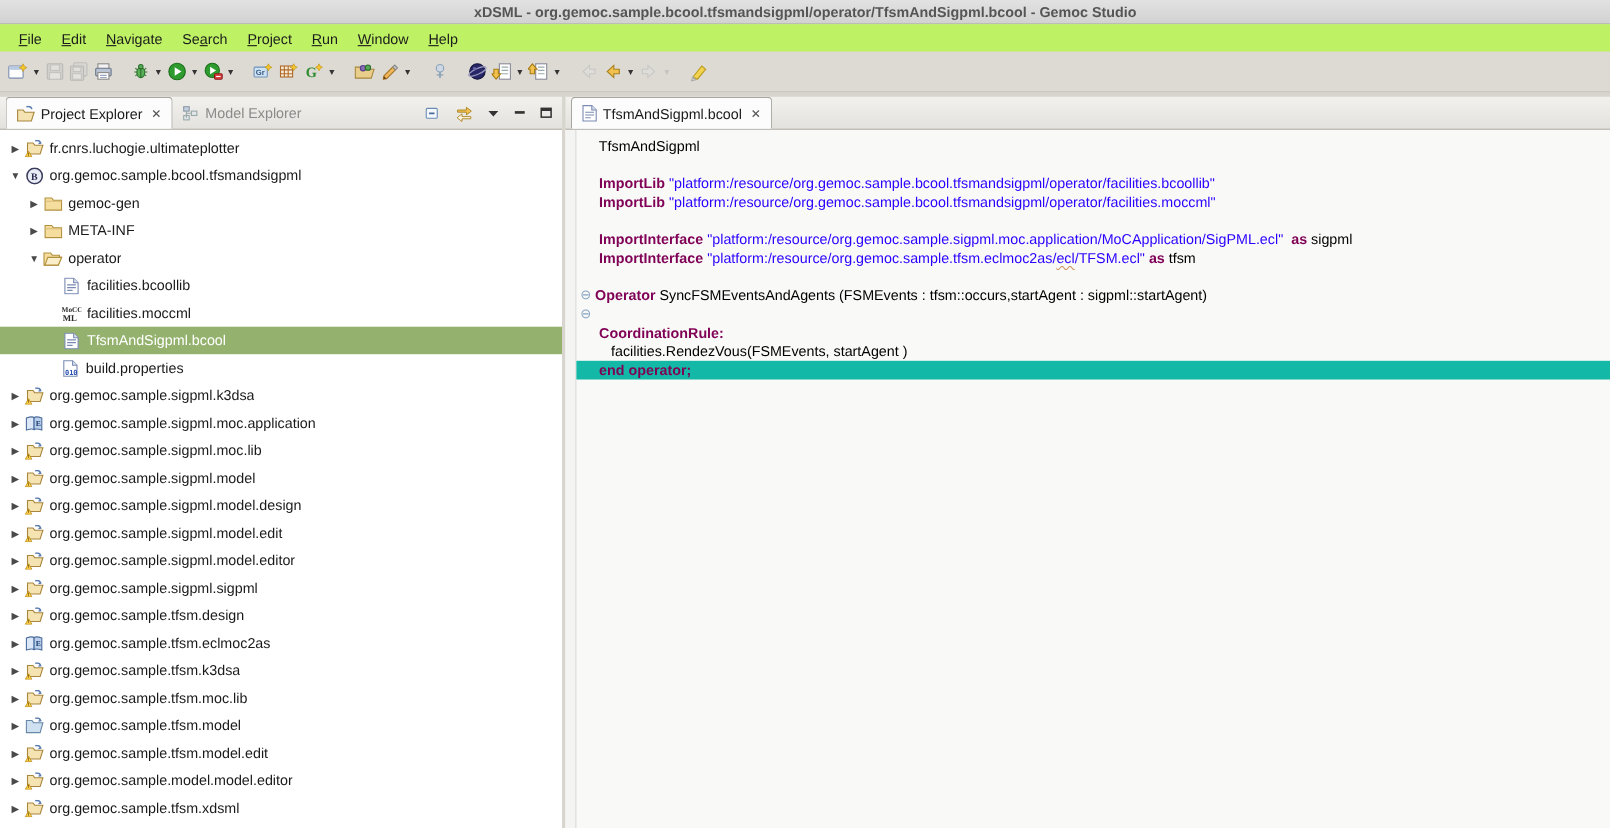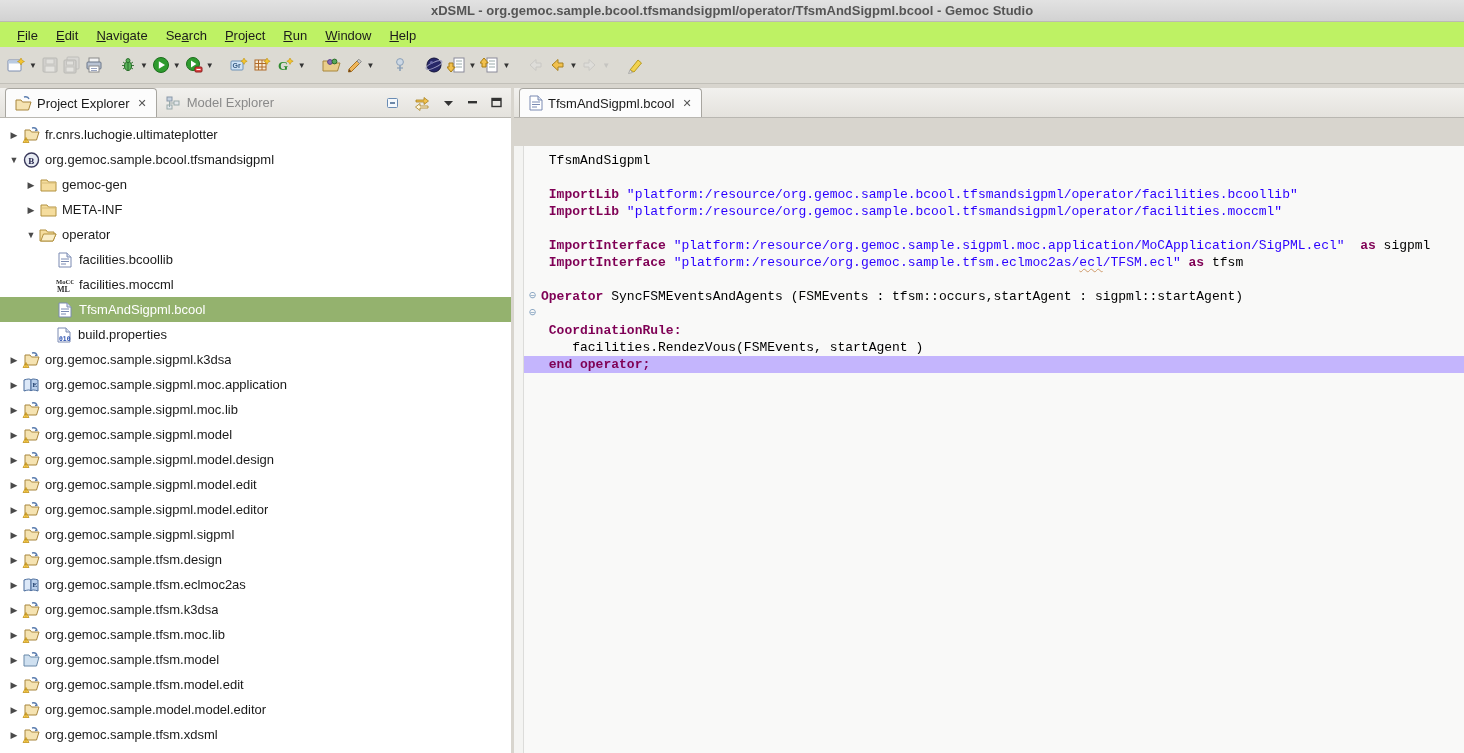--- a/index.html
+++ b/index.html
@@ -45,25 +45,25 @@
   .tree { flex:1; background:#ffffff; overflow:hidden; padding-top:4px; }
   .tree-row { height:25px; display:flex; align-items:center; font-size:13px; color:#1a1a1a; white-space:nowrap; }
   .tree-row.selected { background:#94b26e; color:#ffffff; }
   .tw { width:16px; text-align:center; flex:none; font-size:9px; color:#4a4a4a; }
   .tree-row.selected .tw { color:#ffffff; }
   .ticon { width:18px; height:16px; flex:none; margin-right:5px; display:flex; align-items:center; justify-content:center; }
   .tlabel { overflow:hidden; }
 
   
   .editor-body { flex:1; background:#f9f9f8; display:flex; min-height:0; padding-top:6px;
-    font-family:Liberation Mono, monospace; font-size:13px; line-height:17px;margin-top:28px; }
+    font-family:Liberation Sans, sans-serif; font-size:13px; line-height:17px; }
   .ruler { width:10px; border-right:1px solid #dcdcda; background:#f4f4f2; flex:none; margin-top:-6px; }
   .code-area { flex:1; min-width:0; }
   .code-line { display:flex; height:17px; white-space:pre; }
-  .code-line.hl { background:#c4b5fd; }
+  .code-line.hl { background:#14b8a6; }
   .fold-col { width:17px; flex:none; text-align:center; color:#8aa6c2; font-size:12px; line-height:16px; }
   .seg-k { color:#7f0055; font-weight:bold; }
   .seg-s { color:#2a00ff; }
   .seg-sq { color:#2a00ff; text-decoration:underline wavy #cf9a6a 1px; text-underline-offset:2px; }
   .seg-p { color:#000000; }
 </style>
 </head>
 <body>
 
 <div class="window">

